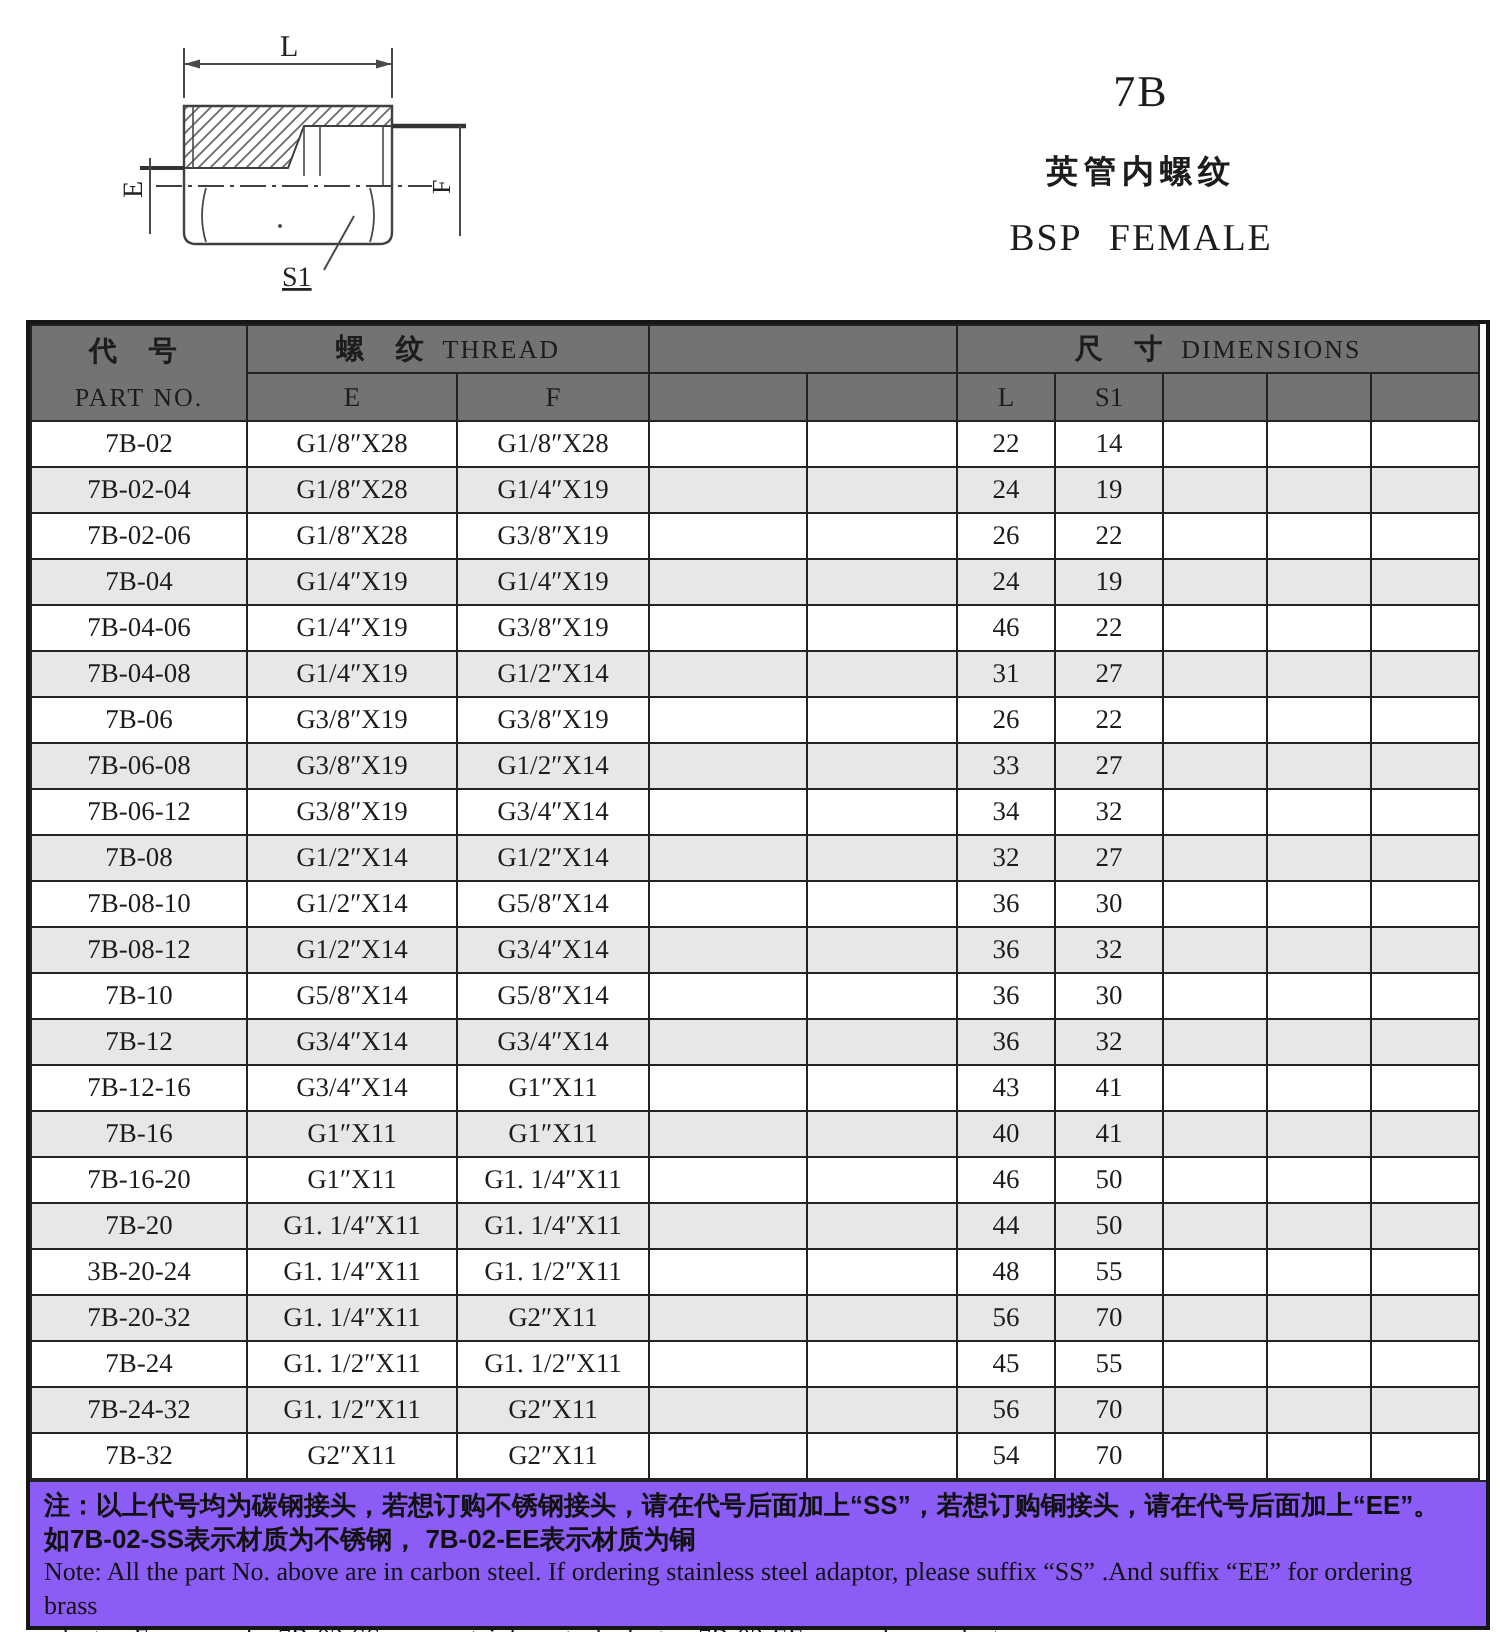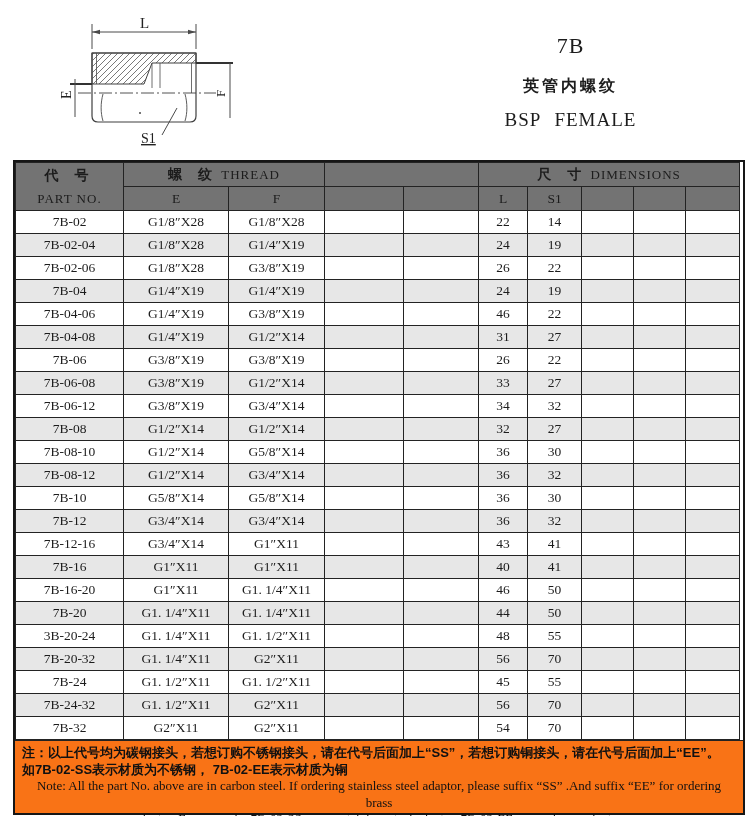--- a/index.html
+++ b/index.html
@@ -26,24 +26,24 @@
   thead td{height:23px;}
   tbody td{height:22px;}
   tbody tr.alt td{background:#e7e7e7;}
   .cjk{font-family:"Liberation Sans","DejaVu Sans",sans-serif;font-weight:600;
        letter-spacing:6px;font-size:14px;}
   .lat{font-size:13px;letter-spacing:1px;}
   .grp .lat{}
   .partno-cell div{line-height:23px;}
 
   
-  #notes{border-top:1px solid #232323;padding:3px 7px 0 7px;height:69px;background:#f97316;}
+  #notes{border-top:1px solid #232323;padding:3px 7px 0 7px;height:69px;background:#8b5cf6;}
   .note-cn{font-family:"Liberation Sans","DejaVu Sans",sans-serif;font-weight:700;
            font-size:13px;line-height:17px;color:#111;}
-  .note-en{font-size:13px;line-height:16.5px;color:#111;text-align:center;}
+  .note-en{font-size:13px;line-height:16.5px;color:#111;}
 </style>
 </head>
 <body>
 
 <div id="page">
 
   <svg id="drawing" viewBox="0 0 260 150" xmlns="http://www.w3.org/2000/svg">
     <defs>
       <pattern id="hatch" patternUnits="userSpaceOnUse" width="6" height="6">
         <path d="M-1,7 L7,-1 M-2,2 L2,-2 M4,8 L8,4" stroke="#6a6a6a" stroke-width="0.9" fill="none"></path>

